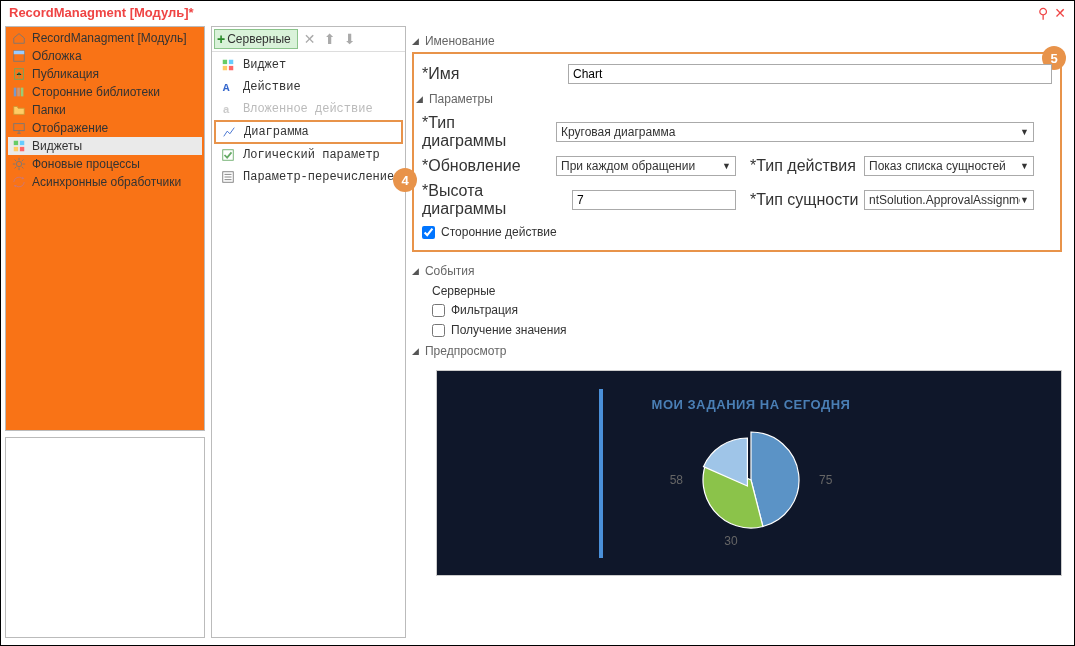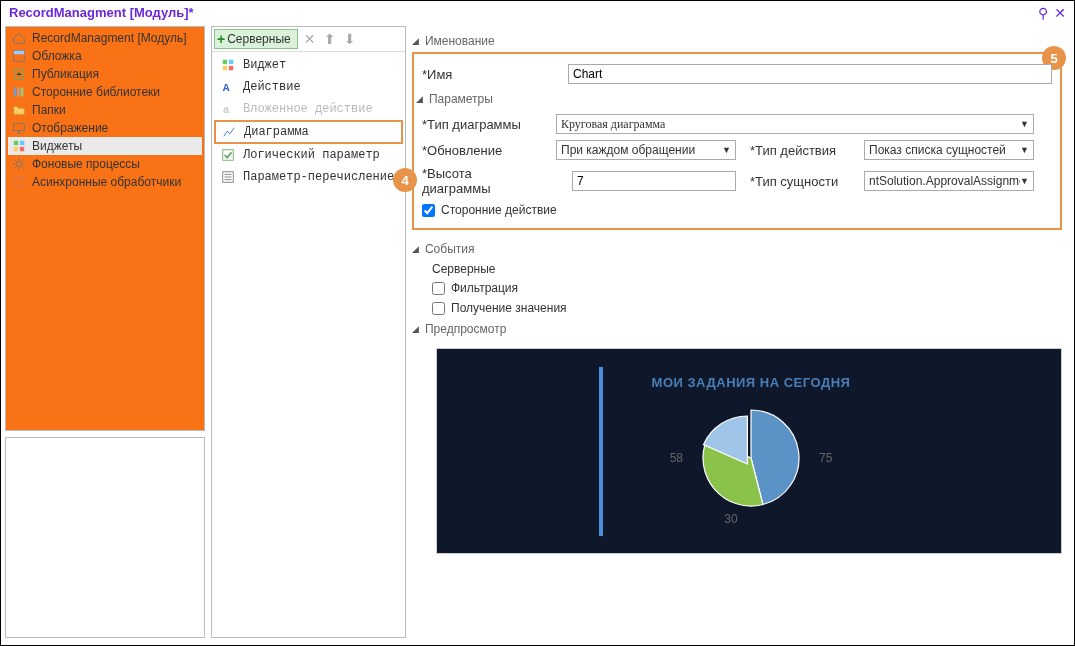--- a/index.html
+++ b/index.html
@@ -1,17 +1,17 @@
 <!DOCTYPE html>
 <html><head>
 <meta charset="utf-8">
 <style>
 * { box-sizing: border-box; margin: 0; padding: 0; }
 body { font-family: "Segoe UI", Tahoma, sans-serif; font-size: 12px; color: #333; background: #fff; width: 1075px; height: 646px; overflow: hidden; border: 1px solid #000; }
-.titlebar { display: flex; align-items: center; justify-content: space-between; padding: 4px 8px 2px; font-weight: bold; font-size: 13px; color: #6d28d9; }
+.titlebar { display: flex; align-items: center; justify-content: space-between; padding: 4px 8px 2px; font-weight: bold; font-size: 13px; color: #ef4444; }
 .titlebar-right { display: flex; gap: 6px; font-weight: normal; }
 .titlebar-right span { cursor: pointer; font-size: 14px; line-height: 1; }
 .main { display: flex; height: calc(100% - 24px); padding: 4px; gap: 6px; }
 .leftcol { display: flex; flex-direction: column; width: 200px; gap: 6px; }
 .tree { border: 1px solid #bbb; padding: 2px; flex: 0 0 auto; height: 405px; background: #f97316; }
 .tree-item { display: flex; align-items: center; gap: 6px; padding: 2px 4px; cursor: pointer; }
 .tree-item.selected { background: #eaeaea; }
 .tree-icon { width: 14px; height: 14px; flex-shrink: 0; }
 .preview1 { border: 1px solid #bbb; flex: 1; background: #fff; }
 .midcol { width: 195px; border: 1px solid #bbb; background: #fff; display: flex; flex-direction: column; }
@@ -21,21 +21,21 @@
 .tbicon { color: #aaa; font-size: 14px; cursor: pointer; width: 16px; text-align: center; }
 .menuitem { display: flex; align-items: center; gap: 8px; padding: 3px 6px; cursor: pointer; border: 1px solid transparent; margin: 0 2px; font-family: Liberation Mono, monospace; }
 .menuitem.highlighted { border: 2px solid #e8934a; background: #fff; }
 .badge { width: 24px; height: 24px; border-radius: 50%; background: #e8934a; color: #fff; display: flex; align-items: center; justify-content: center; font-size: 13px; font-weight: bold; position: absolute; }
 .mi-icon { width: 14px; height: 14px; flex-shrink: 0; }
 .detailcol { flex: 1; padding: 4px 8px 4px 0; overflow: auto; position: relative; }
 .section-header { display: flex; align-items: center; gap: 6px; font-size: 12px; color: #666; padding: 4px 0; }
 .tri { font-size: 9px; color: #555; }
 .boxed { border: 2px solid #e8934a; padding: 6px 8px 8px; margin-bottom: 8px; position: relative; }
 .formrow { display: flex; align-items: center; gap: 10px; padding: 4px 0; }
-.formlabel { width: 120px; font-size: 13px; }
+.formlabel { width: 120px; font-size: 16px; }
 .forminput { border: 1px solid #aaa; height: 20px; padding: 1px 4px; font-size: 12px; flex: 1; margin-left: 16px; }
 .combo { border: 1px solid #aaa; height: 20px; padding: 1px 4px; font-size: 12px; display: flex; align-items: center; justify-content: space-between; background: #fff; cursor: pointer; }
 .combo .caret { font-size: 9px; color: #333; }
 .paramsgrid { display: grid; grid-template-columns: 120px 180px 100px 170px; gap: 6px 14px; align-items: center; padding: 4px 0; }
 .cb { display: flex; align-items: center; gap: 6px; padding: 3px 0; }
 .cb input { width: 13px; height: 13px; }
 .previewbox { border: 1px solid #ccc; margin: 8px 0 8px 24px; height: 206px; display: flex; align-items: center; justify-content: center; background: #0f172a; }
 .piecard { border-left: 4px solid #4a90d9; padding: 8px 16px 10px; width: 300px; }
 .pietitle { color: #4a7fb5; font-weight: bold; font-size: 13px; text-align: center; letter-spacing: 0.5px; margin-bottom: 8px; }
 .pierow { display: flex; align-items: center; justify-content: center; gap: 8px; }
@@ -196,21 +196,21 @@
         <input class="forminput" value="Chart" style="">
       </div>
 
       <div class="section-header" style="margin-left:-6px;">
         <span class="tri">◢</span>
         <span>Параметры</span>
       </div>
 
       <div class="paramsgrid">
         <div class="formlabel">*Тип диаграммы</div>
-        <div class="combo" style="grid-column: 2 / 5; font-family: Liberation Serif, serif;">
+        <div class="combo" style="grid-column: 2 / 5;">
           <span>Круговая диаграмма</span>
             <span class="caret">▼</span>
         </div>
 
         <div class="formlabel">*Обновление</div>
         <div class="combo">
           <span>При каждом обращении</span>
             <span class="caret">▼</span>
         </div>
         <div class="formlabel">*Тип действия</div>

